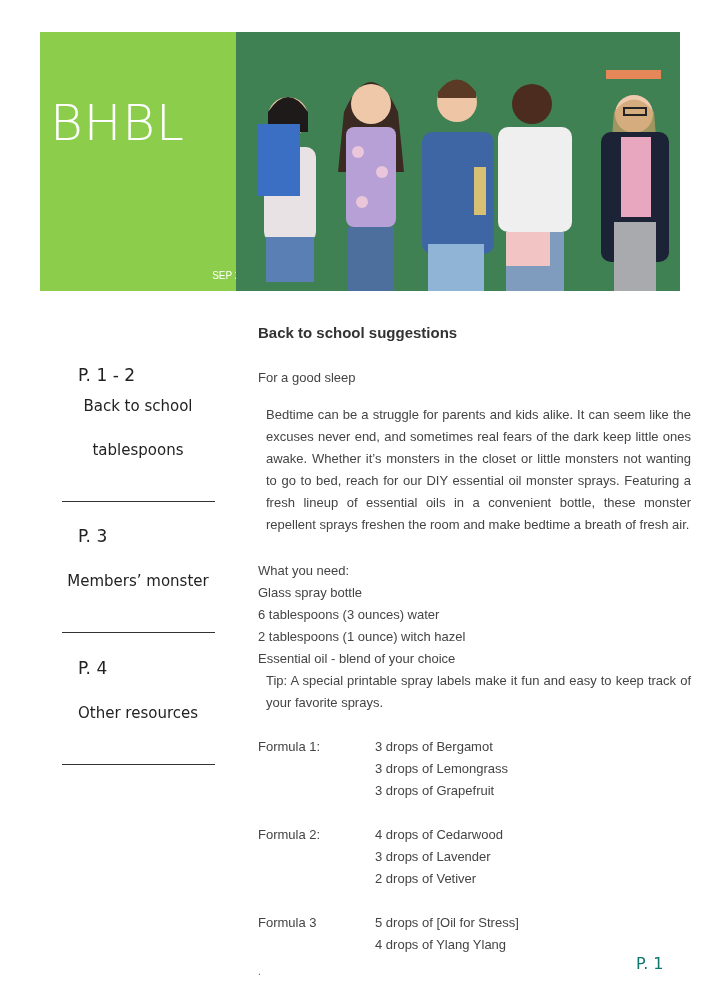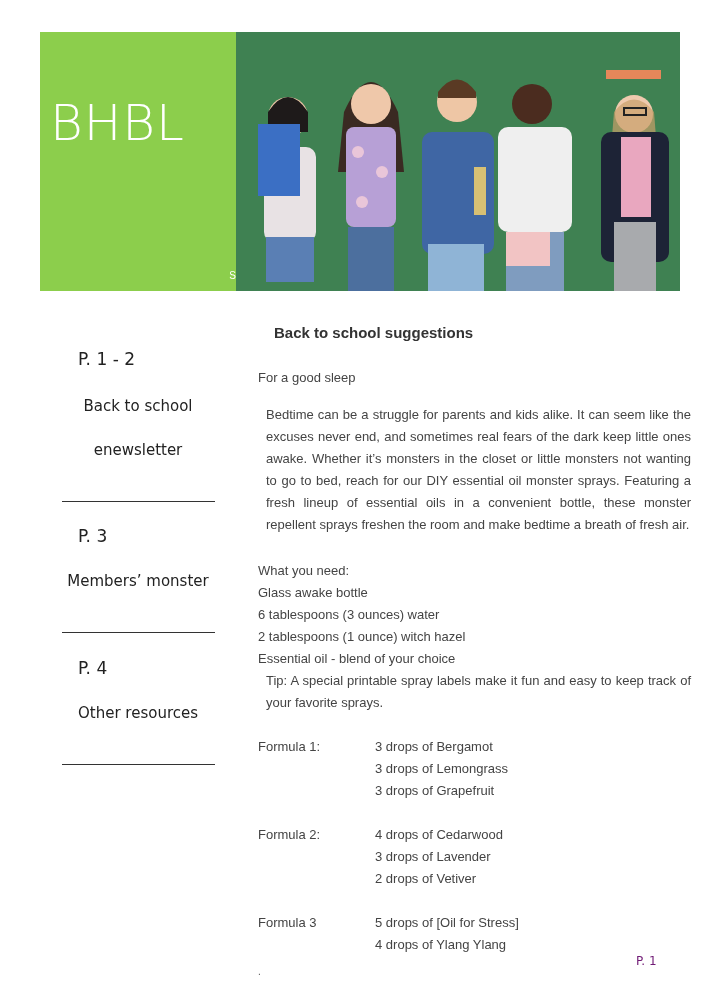--- a/index.html
+++ b/index.html
@@ -1,36 +1,36 @@
 <!DOCTYPE html>
 <html><head>
   <meta charset="utf-8">
   <style>
     html, body { margin: 0; padding: 0; background: #ffffff; }
     body { width: 723px; height: 996px; position: relative; overflow: hidden; font-family: "Liberation Sans", sans-serif; color: #333; }
     .banner { position: absolute; left: 40px; top: 32px; width: 640px; height: 259px; }
-    .banner-green { position: absolute; left: 0; top: 0; width: 222px; height: 259px; background: #8cce4c; padding-left: 17px; }
+    .banner-green { position: absolute; left: 0; top: 0; width: 222px; height: 259px; background: #8cce4c; }
     .brand-title { position: absolute; left: 10px; top: 62px; font-family: "DejaVu Sans", sans-serif; font-size: 50px; color: #ffffff; letter-spacing: 1px; font-weight: 300; }
     .brand-sub { position: absolute; left: 10px; top: 168px; font-family: "DejaVu Sans", sans-serif; font-size: 30px; color: #ffffff; }
     .brand-date { position: absolute; right: 5px; bottom: 10px; font-family: Liberation Sans, sans-serif; font-size: 10px; color: #ffffff; }
     .banner-photo { position: absolute; left: 196px; top: 0; width: 444px; height: 259px; background: #3f8152; overflow: hidden; }
     .banner-photo svg { width: 100%; height: 100%; display: block; }
 
     .toc { position: absolute; left: 60px; top: 340px; width: 160px; font-family: "DejaVu Sans", sans-serif; color: #222; }
     .toc-page { position: absolute; left: 18px; font-size: 17px; }
     .toc-title { position: absolute; left: 0; width: 156px; text-align: center; font-size: 15px; }
     .toc-rule { position: absolute; left: 2px; width: 153px; border-top: 1px solid #333; }
 
     .article { position: absolute; left: 258px; top: 324px; width: 425px; font-size: 13px; color: #444; }
-    .art-heading { position: absolute; left: 0; top: 0; font-size: 15px; font-weight: bold; color: #333; margin-left: 16px; }
+    .art-heading { position: absolute; left: 0; top: 0; font-size: 15px; font-weight: bold; color: #333; }
     .art-line { position: absolute; left: 0; white-space: nowrap; text-align: center; }
     .para { position: absolute; left: 8px; top: 110px; width: 425px; line-height: 22px; text-align: justify; }
     .formula-label { position: absolute; left: 0; text-align: center; }
     .formula-item { position: absolute; left: 117px; white-space: nowrap; }
-    .page-num { position: absolute; left: 636px; top: 954px; font-family: "DejaVu Sans", sans-serif; font-size: 12px; color: #701a75; }
+    .page-num { position: absolute; left: 636px; top: 954px; font-family: "DejaVu Sans", sans-serif; font-size: 16px; color: #0f766e; }
     .dot { position: absolute; left: 258px; top: 966px; font-size: 10px; color: #555; }
   </style>
 </head>
 <body>
 
 <div class="banner">
   <div class="banner-green">
     <div class="brand-title">BHBL</div>
     <div class="brand-date">SEP 2019</div>
   </div>
@@ -78,41 +78,41 @@
         <rect x="388" y="76" width="22" height="7" fill="none" stroke="#222" stroke-width="2"></rect>
         <rect x="365" y="100" width="68" height="130" rx="10" fill="#1d2336"></rect>
         <rect x="385" y="105" width="30" height="80" fill="#e9a7bf"></rect>
         <rect x="378" y="190" width="42" height="69" fill="#a8aaad"></rect>
       </g>
     </svg>
   </div>
 </div>
 
 <div class="toc">
-  <div class="toc-page" style="top:9px">P. 1 - 2</div>
+  <div class="toc-page" style="top:25px">P. 1 - 2</div>
   <div class="toc-title" style="top:57px">Back to school</div>
-  <div class="toc-title" style="top:101px">enewsletter</div>
+  <div class="toc-title" style="top:101px">tablespoons</div>
   <div class="toc-rule" style="top:161px"></div>
 
   <div class="toc-page" style="top:186px">P. 3</div>
   <div class="toc-title" style="top:232px">Members’ monster</div>
   <div class="toc-rule" style="top:292px"></div>
 
   <div class="toc-page" style="top:318px">P. 4</div>
   <div class="toc-title" style="top:364px">Other resources</div>
   <div class="toc-rule" style="top:424px"></div>
 </div>
 
 <div class="article">
   <div class="art-heading">Back to school suggestions</div>
   <div class="art-line" style="top:46px">For a good sleep</div>
   <div class="para" style="top:80px">Bedtime can be a struggle for parents and kids alike. It can seem like the excuses never end, and sometimes real fears of the dark keep little ones awake. Whether it’s monsters in the closet or little monsters not wanting to go to bed, reach for our DIY essential oil monster sprays. Featuring a fresh lineup of essential oils in a convenient bottle, these monster repellent sprays freshen the room and make bedtime a breath of fresh air.</div>
 
   <div class="art-line" style="top:239px">What you need:</div>
-  <div class="art-line" style="top:261px">Glass awake bottle</div>
+  <div class="art-line" style="top:261px">Glass spray bottle</div>
   <div class="art-line" style="top:283px">6 tablespoons (3 ounces) water</div>
   <div class="art-line" style="top:305px">2 tablespoons (1 ounce) witch hazel</div>
   <div class="art-line" style="top:327px">Essential oil - blend of your choice</div>
   <div class="para" style="top:346px">Tip: A special printable spray labels make it fun and easy to keep track of your favorite sprays.</div>
 
   <div class="formula-label" style="top:415px">Formula 1:</div>
   <div class="formula-item" style="top:415px">3 drops of Bergamot</div>
   <div class="formula-item" style="top:437px">3 drops of Lemongrass</div>
   <div class="formula-item" style="top:459px">3 drops of Grapefruit</div>
 

